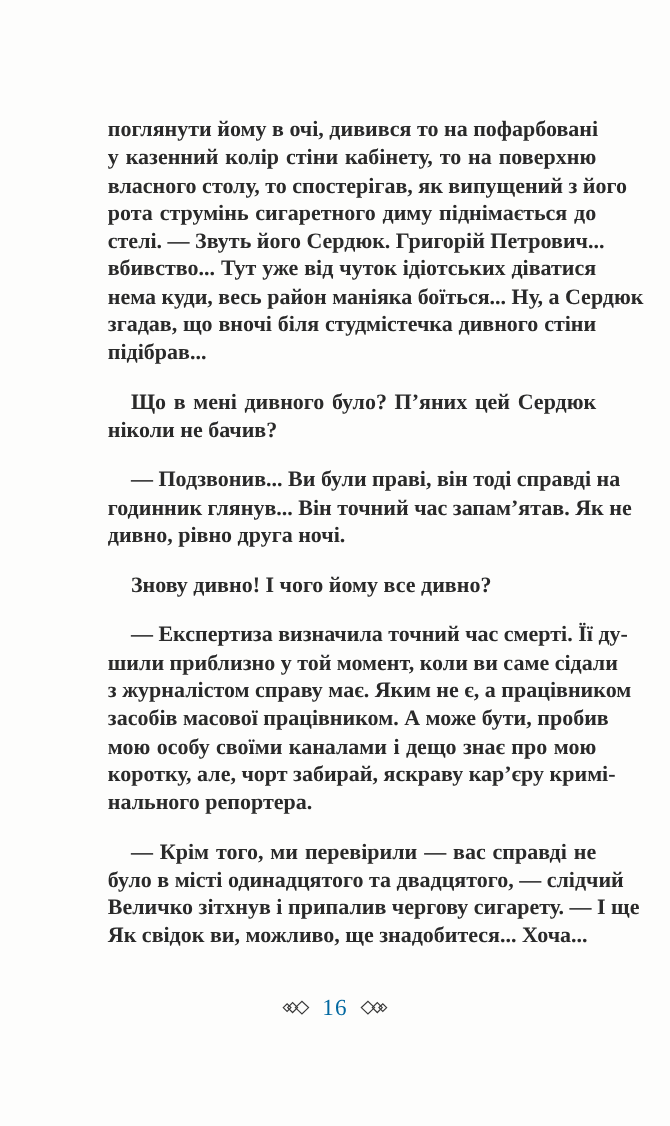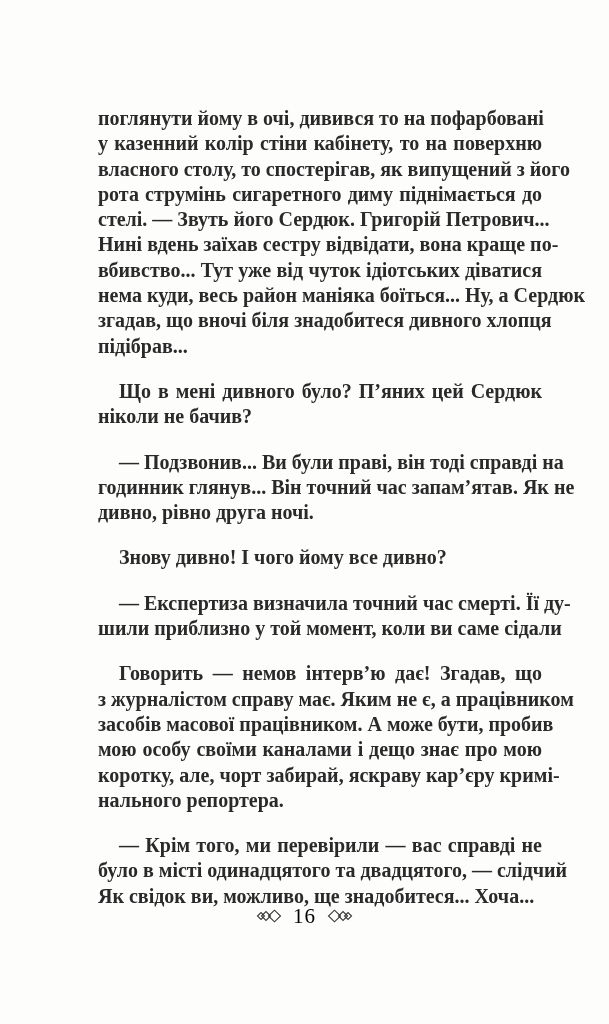--- a/index.html
+++ b/index.html
@@ -48,21 +48,21 @@
     width: 609px;
     height: 30px;
     display: flex;
     align-items: center;
     justify-content: center;
     gap: 11px;
   }
   .page-number {
     font-size: 21px;
     line-height: 26px;
-    color: #000000;
+    color: #0369a1;
     letter-spacing: 1px;
   }
   .ornament {
     display: inline-block;
     width: 26px;
     height: 14px;
   }
   .ornament svg { display: block; }
   .ornament.right svg { transform: scaleX(-1); }
 </style>
@@ -71,53 +71,52 @@
 
 <div class="page">
 
   <div class="textblock">
       <div class="para">
         <div class="line">поглянути йому в очі, дивився то на пофарбовані</div>
         <div class="line">у казенний колір стіни кабінету, то на поверхню</div>
         <div class="line">власного столу, то спостерігав, як випущений з його</div>
         <div class="line">рота струмінь сигаретного диму піднімається до</div>
         <div class="line">стелі. — Звуть його Сердюк. Григорій Петрович...</div>
-        <div class="line">Нині вдень заїхав сестру відвідати, вона краще по-</div>
         <div class="line">вбивство... Тут уже від чуток ідіотських діватися</div>
         <div class="line">нема куди, весь район маніяка боїться... Ну, а Сердюк</div>
-        <div class="line">згадав, що вночі біля знадобитеся дивного хлопця</div>
+        <div class="line">згадав, що вночі біля студмістечка дивного стіни</div>
         <div class="line last">підібрав...</div>
       </div>
       <div class="para">
         <div class="line indent">Що в мені дивного було? П’яних цей Сердюк</div>
         <div class="line last">ніколи не бачив?</div>
       </div>
       <div class="para">
         <div class="line indent">— Подзвонив... Ви були праві, він тоді справді на</div>
         <div class="line">годинник глянув... Він точний час запам’ятав. Як не</div>
         <div class="line last">дивно, рівно друга ночі.</div>
       </div>
       <div class="para">
         <div class="line last indent">Знову дивно! І чого йому все дивно?</div>
       </div>
       <div class="para">
         <div class="line indent">— Експертиза визначила точний час смерті. Її ду-</div>
         <div class="line">шили приблизно у той момент, коли ви саме сідали</div>
       </div>
       <div class="para">
-        <div class="line indent">Говорить — немов інтерв’ю дає! Згадав, що</div>
         <div class="line">з журналістом справу має. Яким не є, а працівником</div>
         <div class="line">засобів масової працівником. А може бути, пробив</div>
         <div class="line">мою особу своїми каналами і дещо знає про мою</div>
         <div class="line">коротку, але, чорт забирай, яскраву кар’єру кримі-</div>
         <div class="line last">нального репортера.</div>
       </div>
       <div class="para">
         <div class="line indent">— Крім того, ми перевірили — вас справді не</div>
         <div class="line">було в місті одинадцятого та двадцятого, — слідчий</div>
+        <div class="line">Величко зітхнув і припалив чергову сигарету. — І ще</div>
         <div class="line last">Як свідок ви, можливо, ще знадобитеся... Хоча...</div>
       </div>
     </div>
 
   <div class="footer">
     <span class="ornament left">
       <svg viewBox="0 0 26 14" width="26" height="14" xmlns="http://www.w3.org/2000/svg">
         <polygon points="1.5,7 5,3.5 8.5,7 5,10.5" fill="none" stroke="#3a3a3a" stroke-width="1.1"></polygon>
         <polygon points="5.5,7 10,2.5 14.5,7 10,11.5" fill="none" stroke="#3a3a3a" stroke-width="1.1"></polygon>
         <polygon points="12.5,7 18.5,1.2 24.5,7 18.5,12.8" fill="none" stroke="#3a3a3a" stroke-width="1.1"></polygon>

